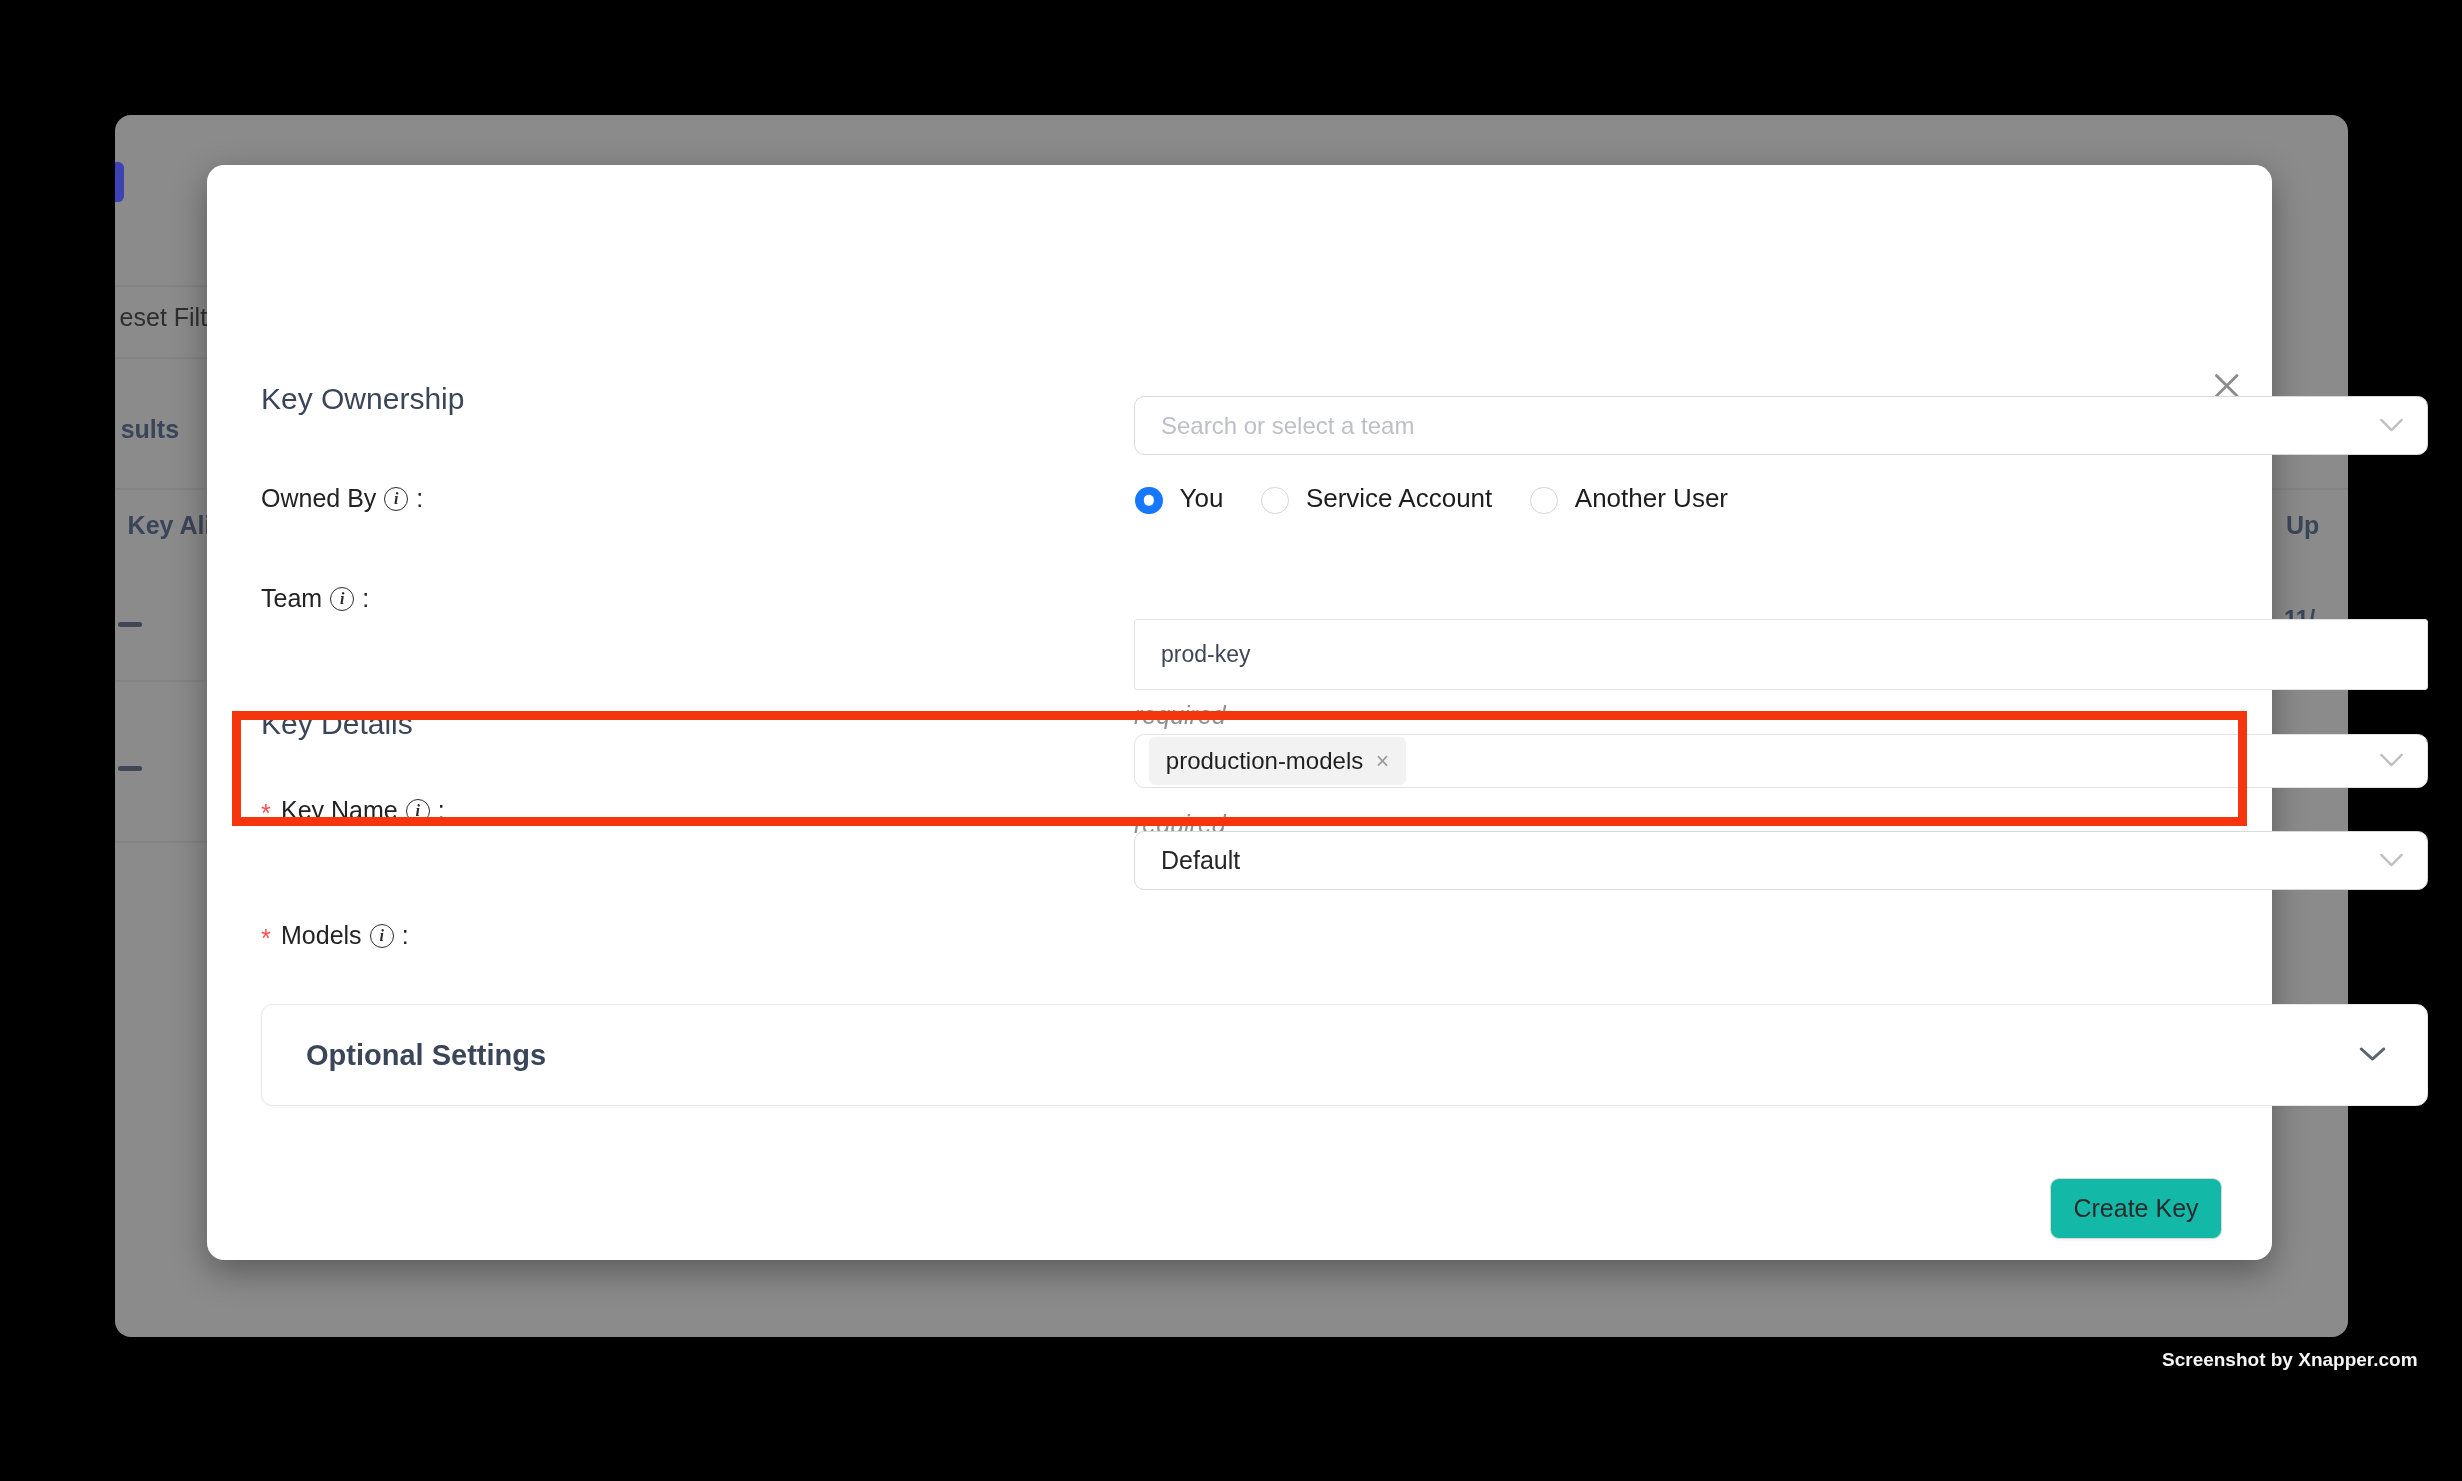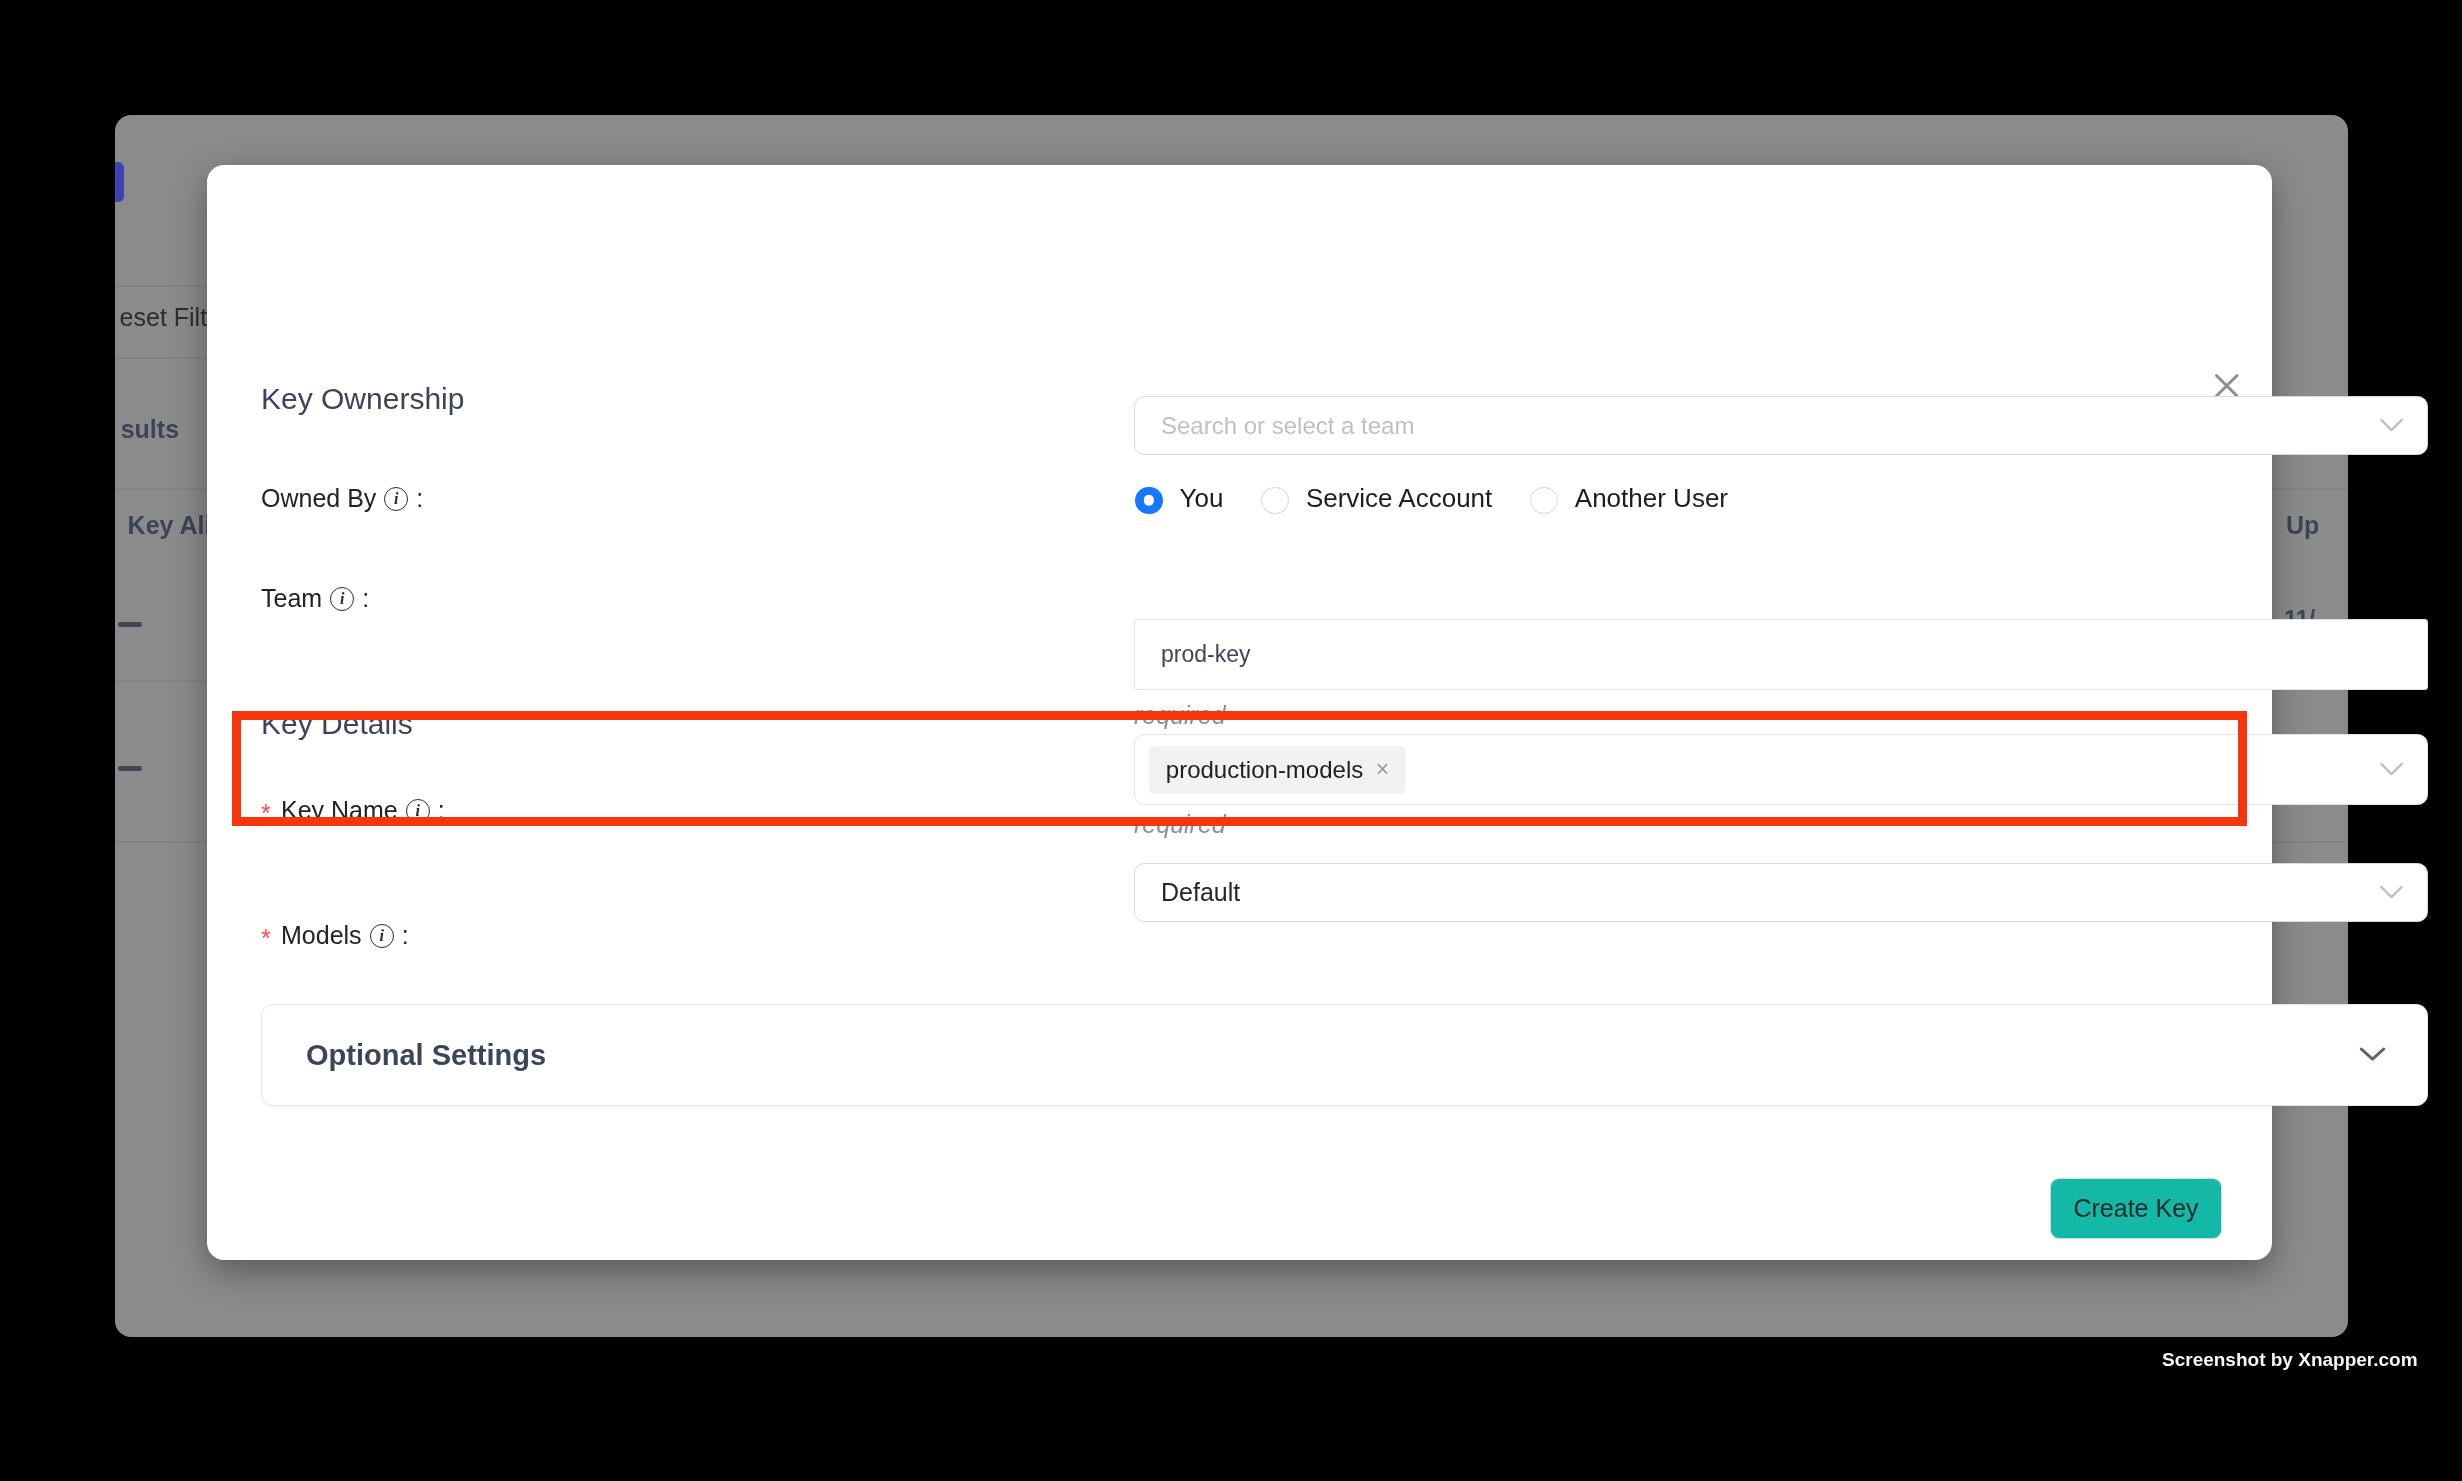--- a/index.html
+++ b/index.html
@@ -165,39 +165,39 @@
       <span class="input-value">prod-key</span>
     </div>
     <div class="required-msg" style="top:536px;">required</div>
 
     <div class="f-label" style="top:756px;">
       <span class="req-star">*</span>
       <span>Models</span>
       <span class="info-i">i</span>
       <span>:</span>
     </div>
-    <div class="sel-box" style="top:569px; height:71px; border-color:#e3e3e3; padding:0 13.8px;">
+    <div class="sel-box" style="top:569px; height:54px; border-color:#e3e3e3; padding:0 13.8px;">
       <span class="tag">
         <span class="tag-text">production-models</span>
         <span class="tag-x">×</span>
       </span>
       <span class="sel-chevron">
         <svg width="25" height="15" viewBox="0 0 44 26">
             <polyline points="4,4 22,22 40,4" fill="none" stroke="#bfbfbf" stroke-width="4" stroke-linecap="round" stroke-linejoin="round"></polyline>
           </svg>
       </span>
     </div>
     <div class="required-msg" style="top:645px;">required</div>
 
     <div class="f-label" style="top:884px;">
       <span>Key Type</span>
       <span class="info-i">i</span>
       <span>:</span>
     </div>
-    <div class="sel-box" style="top:698px;text-align:right;">
+    <div class="sel-box" style="top:666px;text-align:right;">
       <span class="sel-value">Default</span>
       <span class="sel-chevron">
         <svg width="25" height="15" viewBox="0 0 44 26">
             <polyline points="4,4 22,22 40,4" fill="none" stroke="#bfbfbf" stroke-width="4" stroke-linecap="round" stroke-linejoin="round"></polyline>
           </svg>
       </span>
     </div>
 
     <div class="opt-card">
       <span class="opt-title">Optional Settings</span>

